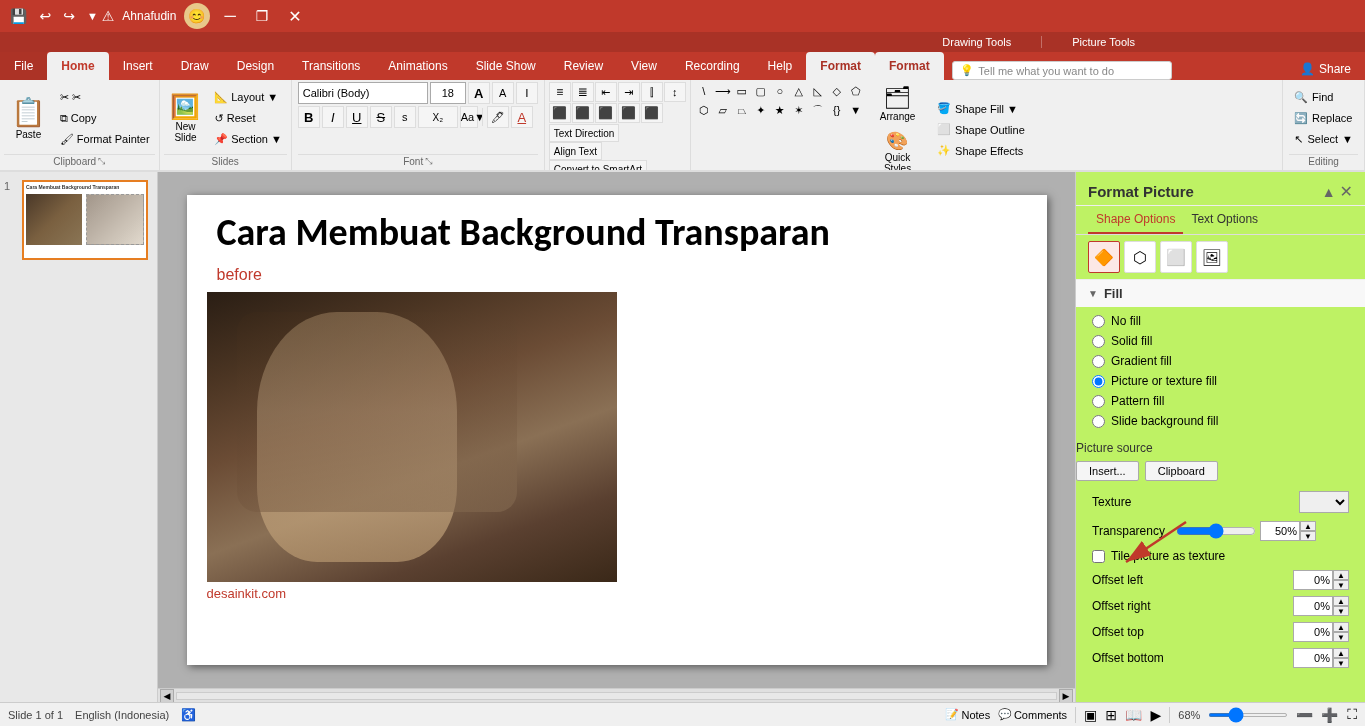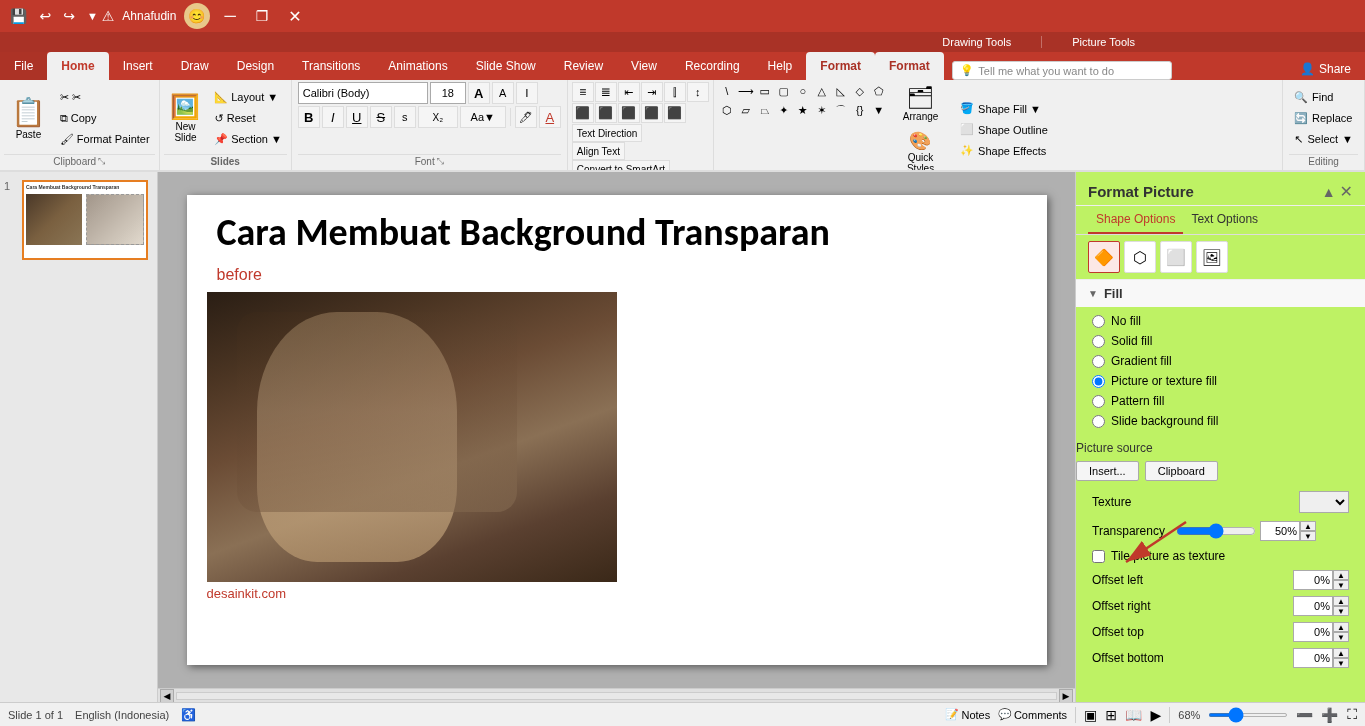--- a/index.html
+++ b/index.html
@@ -105,39 +105,39 @@
           <span>↺</span>
             <span>Reset</span>
         </div>
         <div style="display:flex;align-items:center;gap:3px;padding:2px 4px;cursor:pointer;font-size:11px;border:1px solid transparent;border-radius:2px;">
           <span>📌</span>
             <span>Section</span>
             <span>▼</span>
         </div>
       </div>
     </div>
-    <div style="font-size:10px;color:#666;padding:1px 4px;border-top:1px solid #ddd;width:100%;text-align:center;font-weight:bold;">Slides</div>
+    <div style="font-size:10px;color:#666;padding:1px 4px;border-top:1px solid #ddd;width:100%;text-align:center;">Slides</div>
   </div>
 
   <div style="display:flex;flex-direction:column;border-right:1px solid #ddd;padding:2px 6px;">
     <div style="display:flex;align-items:center;gap:2px;margin-bottom:2px;">
       <input type="text" style="width: 130px; height: 22px; border: 1px solid rgb(170, 170, 170); padding: 0px 4px; font-size: 11px;" value="Calibri (Body)">
       <input type="text" style="width: 36px; height: 22px; border: 1px solid rgb(170, 170, 170); padding: 0px 4px; font-size: 11px; text-align: center;" value="18">
       <button style="width:22px;height:22px;border:1px solid #ddd;background:#f5f5f5;cursor:pointer;font-size:13px;font-weight:bold;">A</button>
       <button style="width:22px;height:22px;border:1px solid #ddd;background:#f5f5f5;cursor:pointer;font-size:11px;">A</button>
       <button style="width:22px;height:22px;border:1px solid #ddd;background:#f5f5f5;cursor:pointer;font-size:11px;">Ⅰ</button>
     </div>
     <div style="display:flex;align-items:center;gap:2px;">
       <button style="width:22px;height:22px;border:1px solid #ddd;background:#f5f5f5;cursor:pointer;font-weight:bold;font-size:13px;">B</button>
       <button style="width:22px;height:22px;border:1px solid #ddd;background:#f5f5f5;cursor:pointer;font-style:italic;font-size:13px;">I</button>
       <button style="width:22px;height:22px;border:1px solid #ddd;background:#f5f5f5;cursor:pointer;text-decoration:underline;font-size:13px;">U</button>
       <button style="width:22px;height:22px;border:1px solid #ddd;background:#f5f5f5;cursor:pointer;text-decoration:line-through;font-size:13px;">S</button>
       <button style="width:22px;height:22px;border:1px solid #ddd;background:#f5f5f5;cursor:pointer;font-size:11px;">s</button>
       <button style="width:40px;height:22px;border:1px solid #ddd;background:#f5f5f5;cursor:pointer;font-size:10px;">X₂</button>
-      <button style="width:46px;height:22px;border:1px solid #ddd;background:#f5f5f5;cursor:pointer;font-size:11px;">Aa▼</button>
+      <button style="width:18px;height:22px;border:1px solid #ddd;background:#f5f5f5;cursor:pointer;font-size:11px;">Aa▼</button>
       <div style="width:1px;height:18px;background:#ddd;margin:0 2px;"></div>
       <button style="width:22px;height:22px;border:1px solid #ddd;background:#f5f5f5;cursor:pointer;font-size:11px;">🖊</button>
       <button style="width:22px;height:22px;border:1px solid #ddd;background:#f5f5f5;cursor:pointer;font-size:13px;color:#c0392b;text-decoration:underline;text-decoration-color:#c0392b;">A</button>
     </div>
     <div style="font-size:10px;color:#666;padding:1px 4px;border-top:1px solid #ddd;width:100%;text-align:center;display:flex;align-items:center;justify-content:center;gap:2px;margin-top:auto;">
       <span>Font</span>
         <span style="font-size:9px;">⤡</span>
     </div>
   </div>
 

